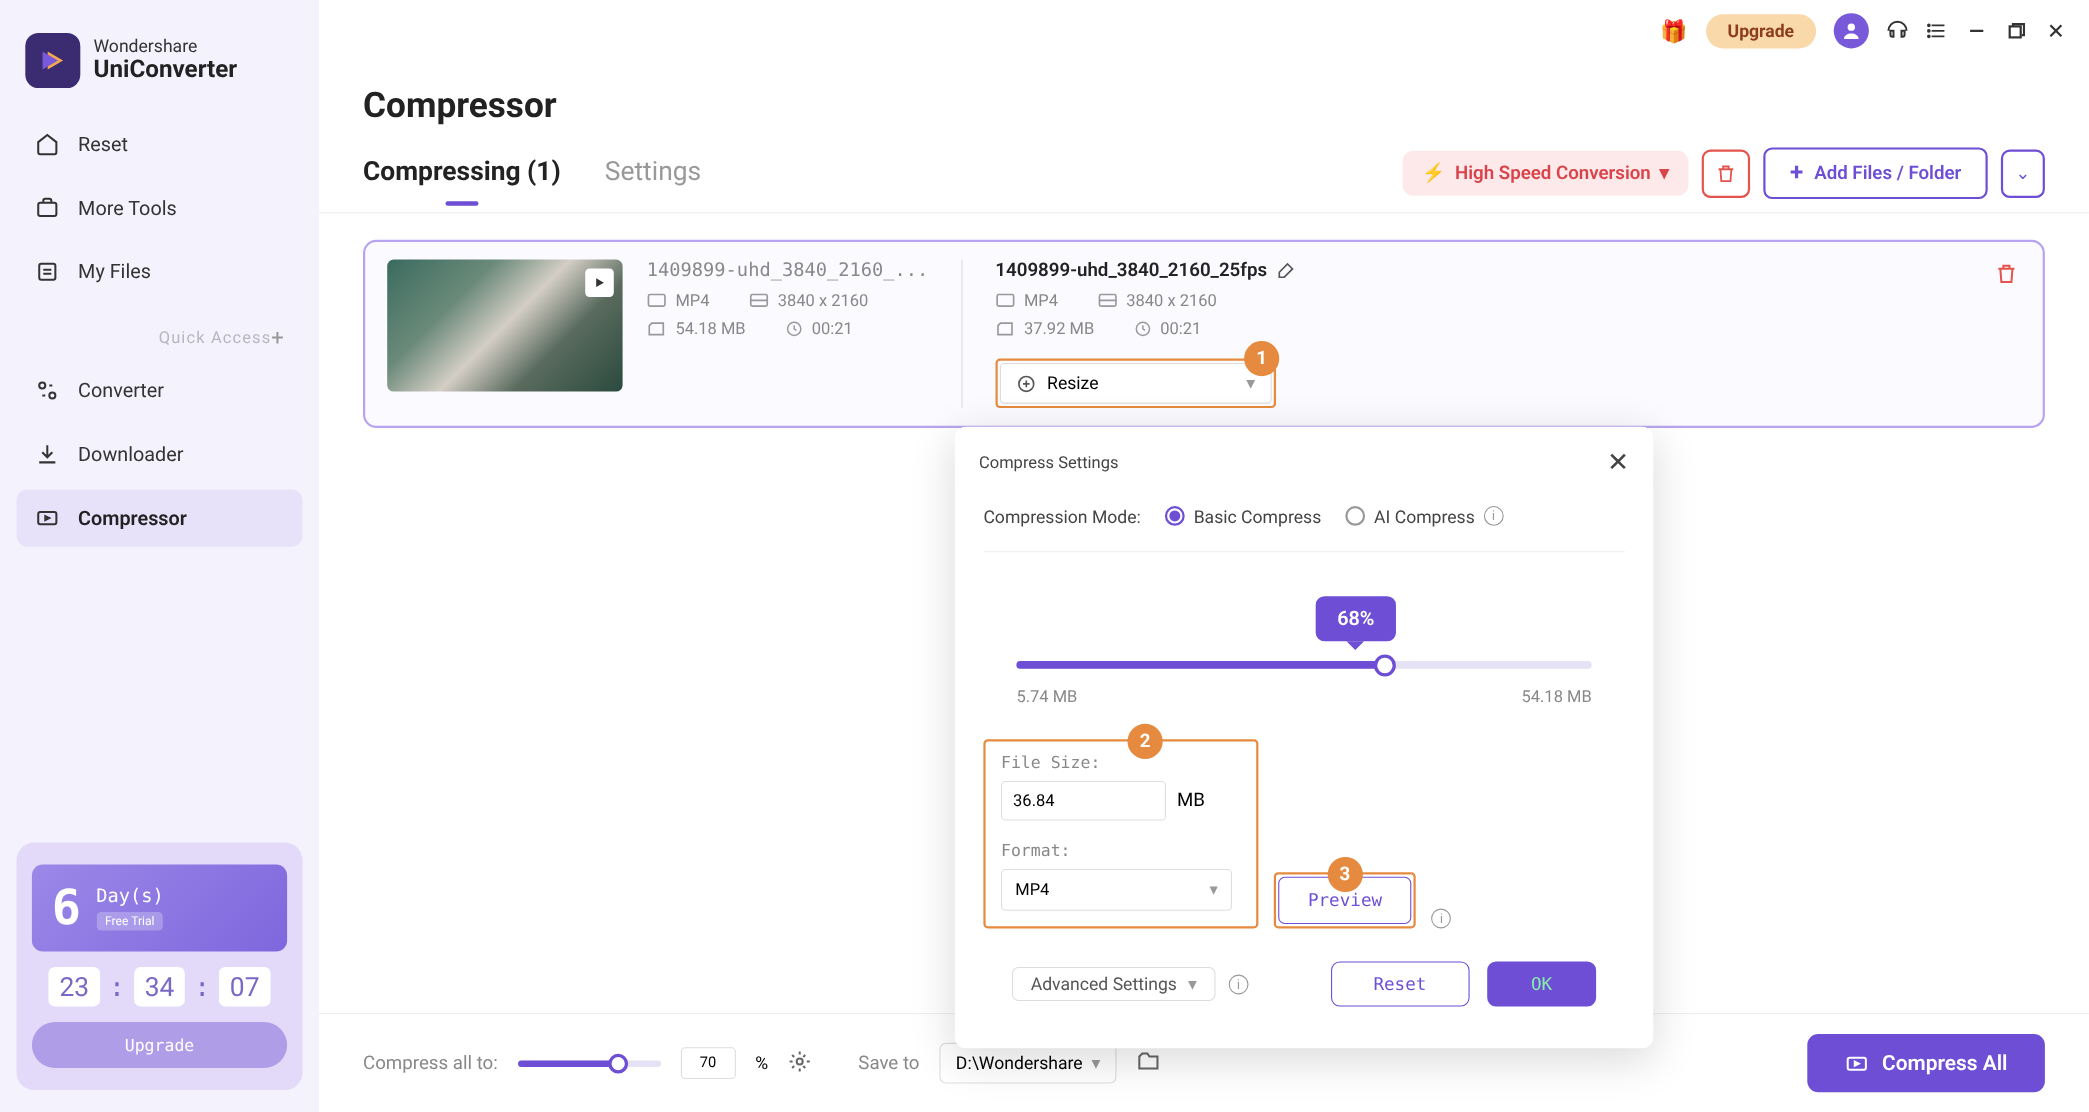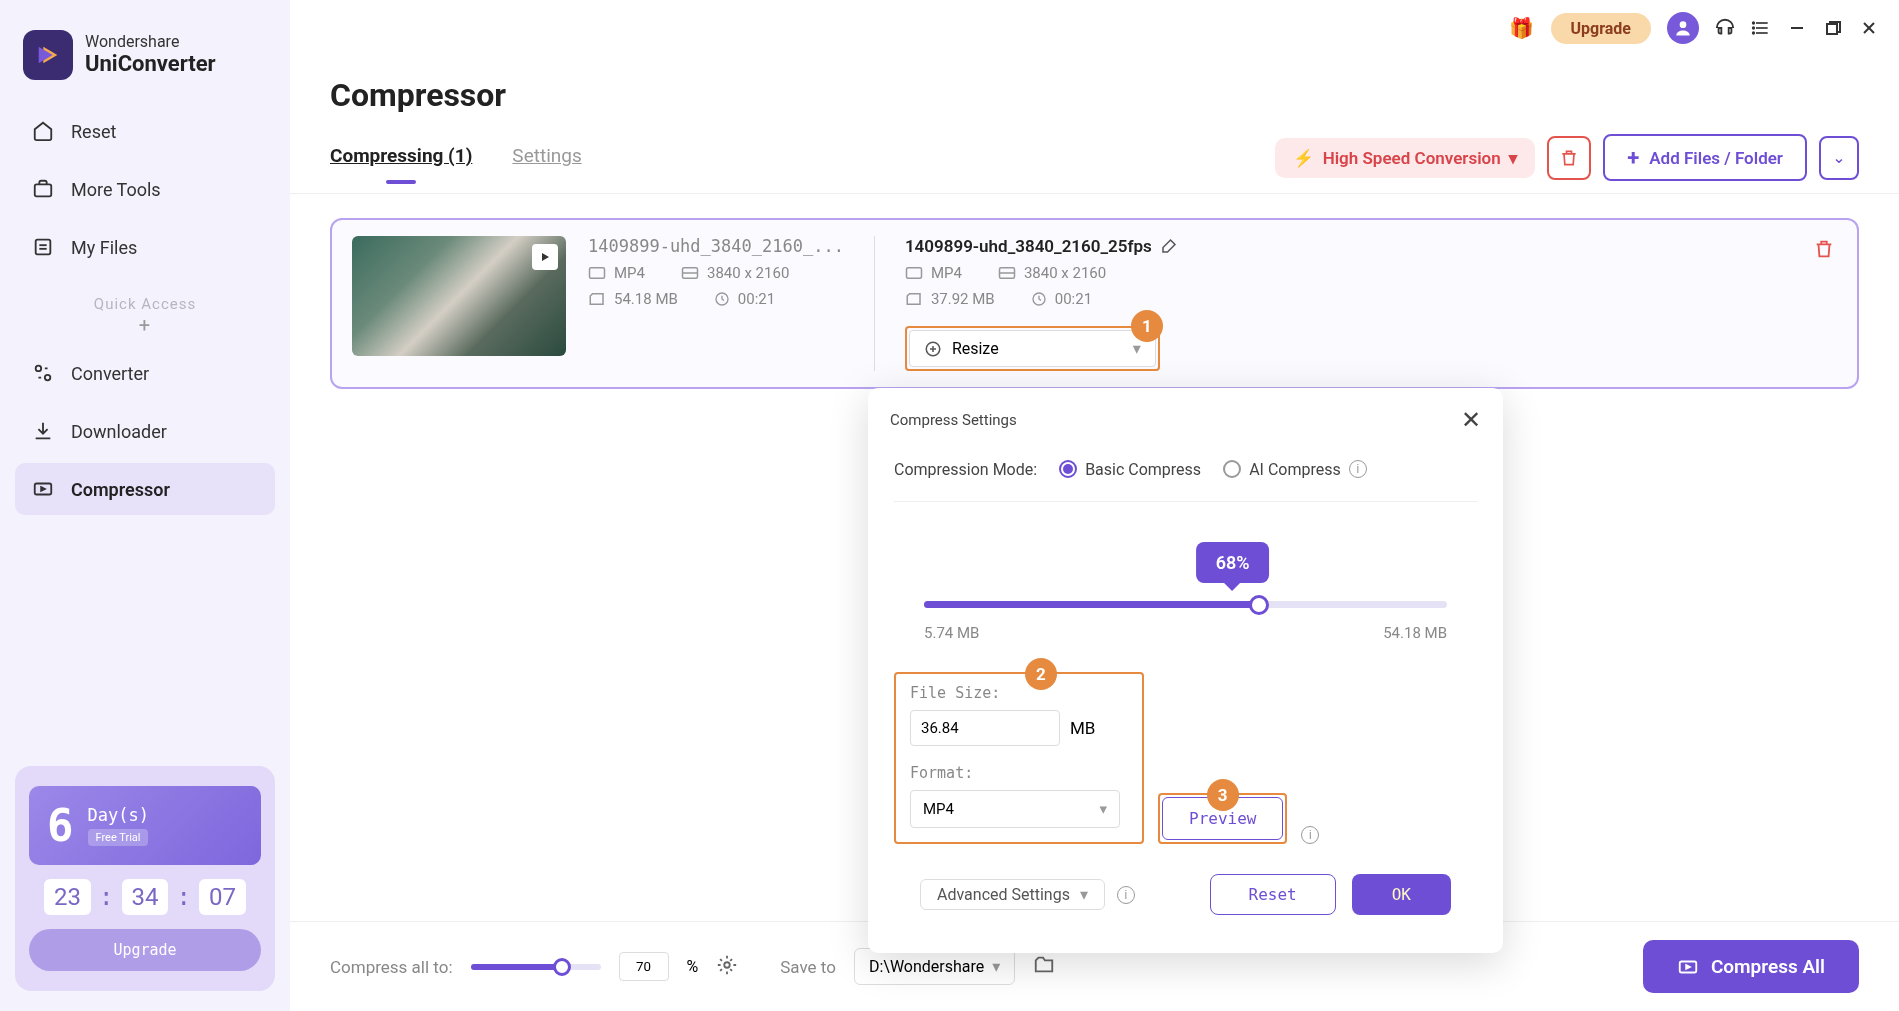--- a/index.html
+++ b/index.html
@@ -10,21 +10,21 @@
     .logo-area { display: flex; align-items: center; gap: 12px; padding: 10px 8px 25px; }
     .logo-box { width: 50px; height: 50px; background: #3b2b71; border-radius: 12px; display: flex; align-items: center; justify-content: center; }
     .logo-text { display: flex; flex-direction: column; line-height: 1.2; }
     .logo-text .brand { font-size: 16px; color: #333; }
     .logo-text .product { font-size: 22px; font-weight: 700; color: #222; }
     
     .nav-item { display: flex; align-items: center; gap: 16px; padding: 14px 16px; border-radius: 10px; cursor: pointer; margin-bottom: 6px; font-size: 18px; color: #333; }
     .nav-item.active { background: #e7e1fa; font-weight: 600; color: #222; }
     .nav-icon { width: 24px; height: 24px; display: flex; align-items: center; justify-content: center; }
     
-    .quick-access { display: flex; align-items: center; justify-content: flex-end; padding: 16px 16px 10px; color: #b8b5c3; font-family: monospace; font-size: 15px; letter-spacing: 1px; flex-direction: column; }
+    .quick-access { display: flex; align-items: center; justify-content: flex-end; padding: 16px 16px 10px; color: #b8b5c3; font-family: monospace; font-size: 15px; letter-spacing: 1px; }
     .quick-access .plus { font-size: 20px; color: #999; cursor: pointer; }
     
     .trial-card { margin-top: auto; background: #e2daf8; border-radius: 16px; padding: 20px 14px; text-align: center; }
     .trial-inner { background: linear-gradient(135deg, #9b88e8, #7e67dd); border-radius: 10px; padding: 14px 18px; display: flex; align-items: center; gap: 14px; color: white; }
     .trial-num { font-size: 44px; font-weight: 700; font-family: monospace; }
     .trial-labels { text-align: left; }
     .trial-day { font-size: 17px; font-family: monospace; }
     .trial-badge { background: rgba(255,255,255,0.25); font-size: 11px; padding: 2px 8px; border-radius: 4px; margin-top: 4px; display: inline-block; }
     .countdown { display: flex; justify-content: center; gap: 8px; margin-top: 14px; font-family: monospace; font-size: 24px; color: #7a68c4; align-items: center; }
     .countdown .unit { background: #fff; padding: 4px 10px; border-radius: 6px; }
@@ -37,21 +37,21 @@
     .titlebar .gift-icon { color: #e4544d; font-size: 20px; }
     .titlebar .upgrade-pill { background: #f9d9a9; color: #8b3d1e; font-weight: 700; padding: 6px 20px; border-radius: 16px; cursor: pointer; }
     .titlebar .avatar { width: 32px; height: 32px; background: #7759d9; border-radius: 50%; display: flex; align-items: center; justify-content: center; color: white; }
     .titlebar .win-icon { width: 20px; height: 20px; cursor: pointer; display: flex; align-items: center; justify-content: center; }
     
     .header { padding: 20px 40px 0; }
     .page-title { font-size: 32px; font-weight: 700; color: #222; }
     
     .tabs-row { display: flex; align-items: center; justify-content: space-between; padding: 20px 40px 0; border-bottom: 1px solid #eee; }
     .tabs { display: flex; gap: 40px; }
-    .tab { padding-bottom: 16px; font-size: 19px; color: #999; cursor: pointer; position: relative; text-decoration: underline; }
+    .tab { padding-bottom: 16px; font-size: 24px; color: #999; cursor: pointer; position: relative; }
     .tab.active { color: #222; font-weight: 700; }
     .tab.active::after { content: ''; position: absolute; bottom: -1px; left: 50%; transform: translateX(-50%); width: 30px; height: 4px; background: #6d4ed4; border-radius: 4px; }
     
     .actions-row { display: flex; gap: 12px; align-items: center; margin-bottom: 12px; }
     .hsc-btn { display: flex; align-items: center; gap: 8px; background: #fde9ea; color: #d9434a; padding: 10px 18px; border-radius: 10px; font-weight: 600; cursor: pointer; font-size: 17px; }
     .trash-outline { width: 44px; height: 44px; border: 2px solid #e4544d; border-radius: 8px; display: flex; align-items: center; justify-content: center; color: #e4544d; cursor: pointer; }
     .add-files-btn { display: flex; align-items: center; gap: 10px; border: 2px solid #6d4ed4; color: #6d4ed4; padding: 9px 22px; border-radius: 8px; font-weight: 600; cursor: pointer; font-size: 17px; }
     .add-dropdown { width: 40px; height: 44px; border: 2px solid #6d4ed4; border-radius: 8px; display: flex; align-items: center; justify-content: center; color: #6d4ed4; cursor: pointer; }
     
     .content-area { flex: 1; padding: 24px 40px; overflow: auto; position: relative; }
@@ -106,21 +106,21 @@
     .text-input { border: 1px solid #ddd; border-radius: 4px; padding: 8px 10px; width: 150px; font-size: 15px; }
     .select-box { border: 1px solid #ddd; border-radius: 4px; padding: 9px 12px; display: flex; justify-content: space-between; align-items: center; cursor: pointer; font-size: 15px; width: 210px; }
     
     .preview-wrap { border: 2.5px solid #e58a3e; border-radius: 4px; padding: 2px; position: relative; }
     .preview-btn { border: 1.5px solid #6d4ed4; color: #6d4ed4; background: white; padding: 11px 26px; border-radius: 6px; font-family: monospace; font-size: 16px; cursor: pointer; }
     
     .popup-footer { display: flex; justify-content: space-between; align-items: center; padding: 30px 26px 0; }
     .adv-settings { display: flex; align-items: center; gap: 10px; cursor: pointer; font-family: monospace; font-size: 16px; color: #555; border: 1px solid #ddd; padding: 5px 16px; border-radius: 6px; }
     .footer-btns { display: flex; gap: 16px; }
     .reset-btn { border: 1.5px solid #6d4ed4; color: #6d4ed4; background: white; padding: 10px 38px; border-radius: 8px; font-family: monospace; font-size: 16px; cursor: pointer; }
-    .ok-btn { background: #6d4ed4; color: #fef9c3; border: none; padding: 10px 40px; border-radius: 8px; font-family: monospace; font-size: 16px; cursor: pointer; }
+    .ok-btn { background: #6d4ed4; color: #86efac; border: none; padding: 10px 40px; border-radius: 8px; font-family: monospace; font-size: 16px; cursor: pointer; }
     
     
     .bottom-bar { display: flex; align-items: center; justify-content: space-between; padding: 18px 40px; border-top: 1px solid #eee; background: #fff; }
     .bottom-left { display: flex; align-items: center; gap: 18px; }
     .bottom-label { color: #888; font-size: 17px; }
     .mini-slider { width: 130px; height: 6px; background: #e6e2f5; border-radius: 3px; position: relative; }
     .mini-fill { height: 100%; width: 70%; background: #6d4ed4; border-radius: 3px; }
     .mini-thumb { position: absolute; top: 50%; left: 70%; transform: translate(-50%, -50%); width: 18px; height: 18px; background: #fff; border: 3px solid #6d4ed4; border-radius: 50%; }
     .pct-input { width: 50px; border: 1px solid #ddd; border-radius: 4px; padding: 6px; text-align: center; }
     .save-path { display: flex; align-items: flex-start; gap: 8px; border: 1px solid #ddd; border-radius: 6px; padding: 8px 14px; cursor: pointer; }

